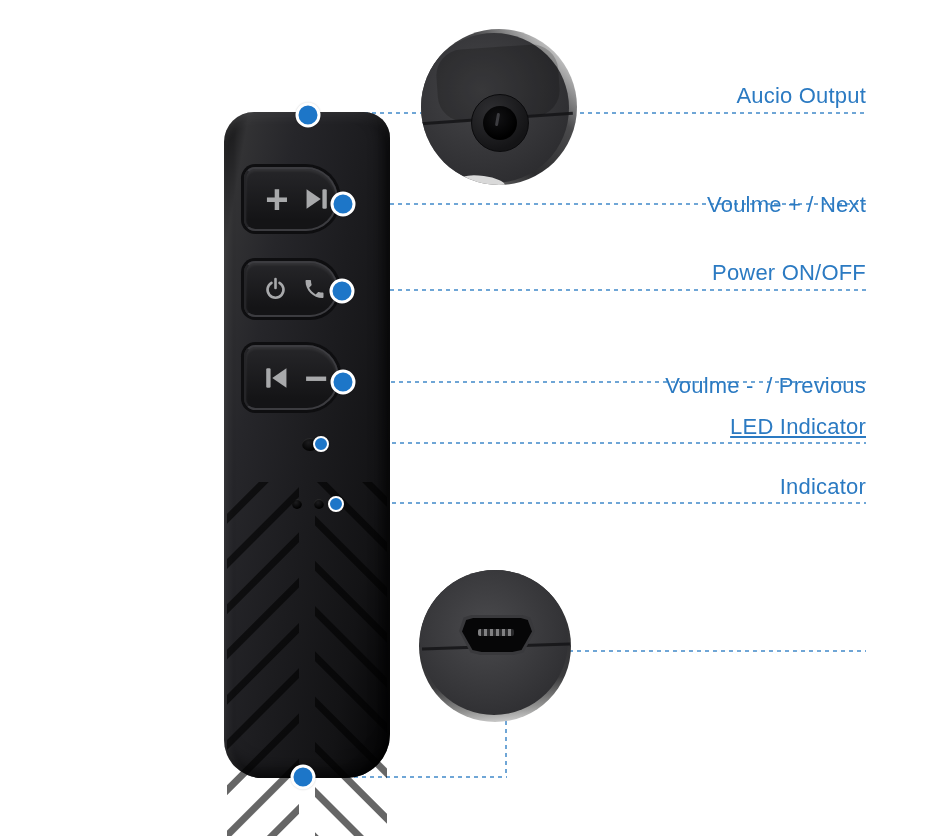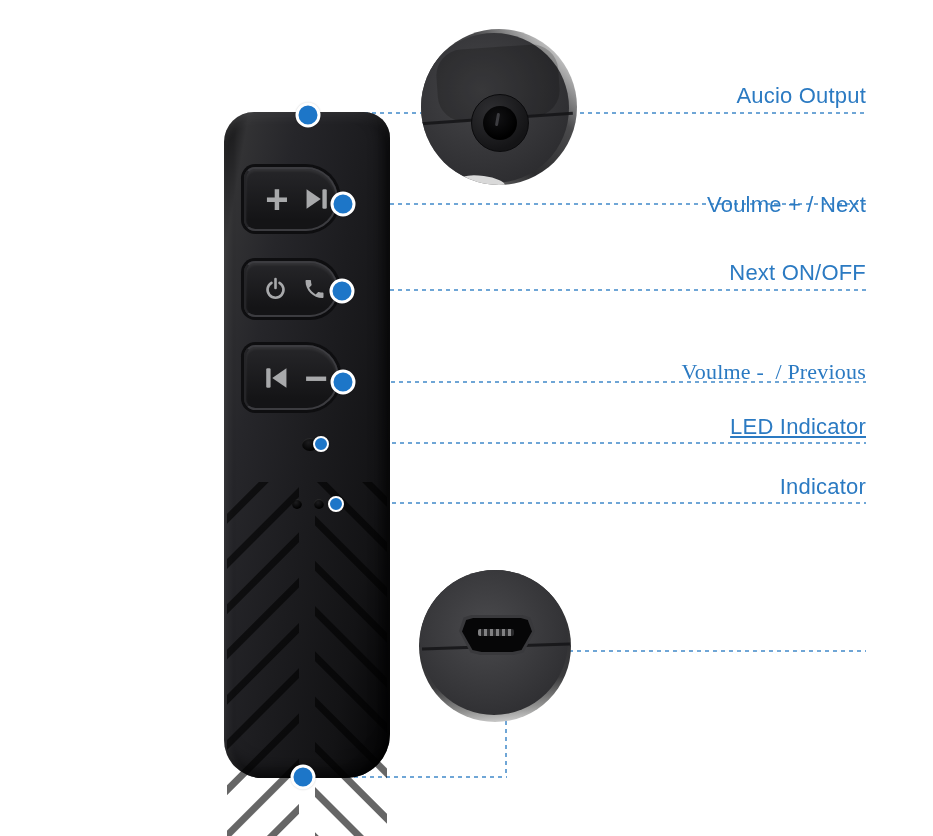--- a/index.html
+++ b/index.html
@@ -202,19 +202,19 @@
   <div class="dot big" style="left:343px;top:204px;"></div>
   <div class="dot big" style="left:342px;top:291px;"></div>
   <div class="dot big" style="left:343px;top:382px;"></div>
   <div class="dot small" style="left:321px;top:444px;"></div>
   <div class="dot small" style="left:336px;top:504px;"></div>
   <div class="dot big" style="left:303px;top:777px;"></div>
 
   <div class="label" style="top:82px;">Aucio Output</div>
   <div class="label" style="top:191px;">Voulme + / Next</div>
   <div class="label" style="top:232px;">
-    <span>Next ON/OFF</span><br>
-  </div>
-  <div class="label" style="top:358px;font-family:Liberation Serif, serif;">Voulme -  / Previous</div>
+    <span>Power ON/OFF</span><br>
+  </div>
+  <div class="label" style="top:372px;">Voulme -  / Previous</div>
   <div class="label" style="top:413px;text-decoration:underline;">LED Indicator</div>
   <div class="label" style="top:473px;">Indicator</div>
 
 </div>
 
 </body></html>

